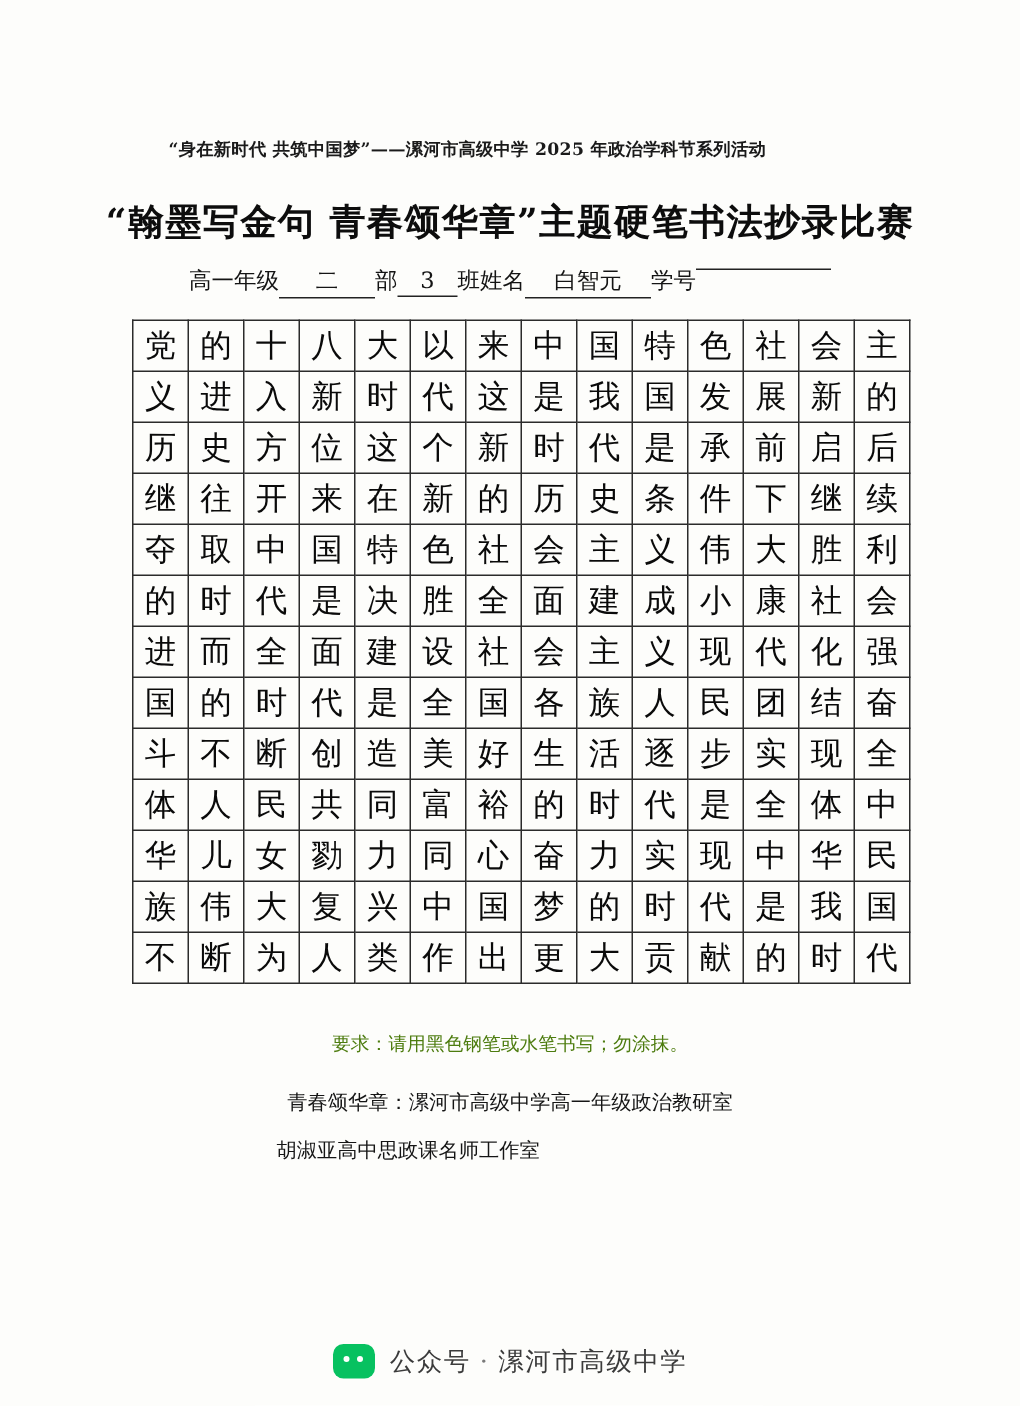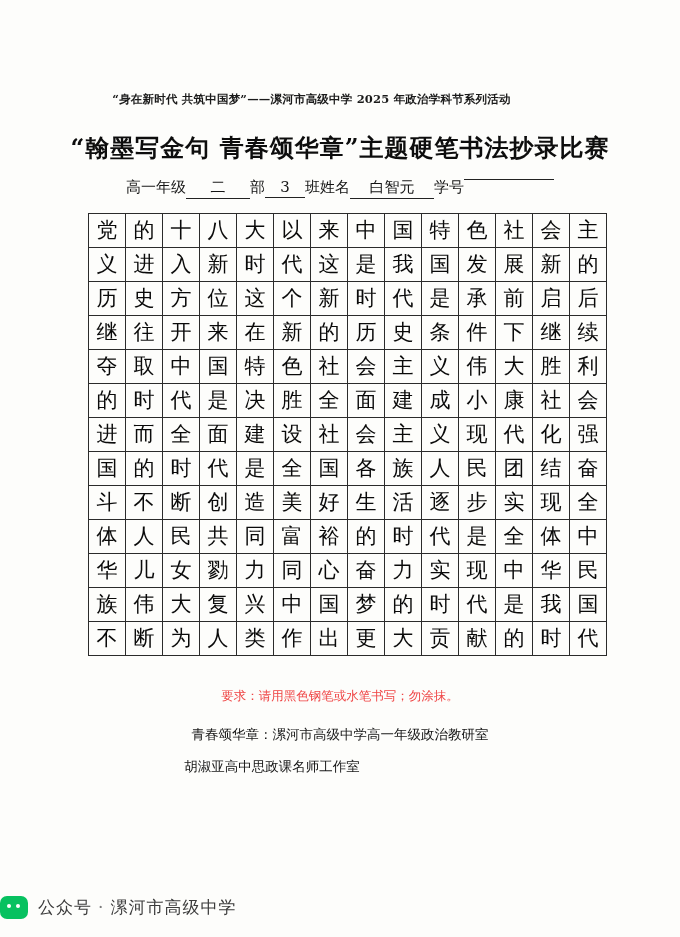--- a/index.html
+++ b/index.html
@@ -96,21 +96,21 @@
   }
 
   .requirement {
     position: absolute;
     top: 688px;
     left: 0;
     width: 680px;
     text-align: center;
     font-family: "DejaVu Serif", serif;
     font-size: 12.5px;
-    color: #ef4444;
+    color: #4d7c0f;
   }
   .org {
     position: absolute;
     top: 726px;
     left: 0;
     width: 680px;
     text-align: center;
     font-family: "DejaVu Serif", serif;
     font-size: 13.5px;
     color: #151515;
@@ -126,21 +126,21 @@
     color: #151515;
   }
 
   .footer {
     position: absolute;
     left: 0;
     bottom: 18px;
     width: 680px;
     display: flex;
     align-items: center;
-    justify-content: flex-start;
+    justify-content: center;
     gap: 10px;
   }
   .wechat-badge {
     width: 28px;
     height: 23px;
     border-radius: 7px;
     background: #07c160;
     position: relative;
     display: inline-block;
   }

